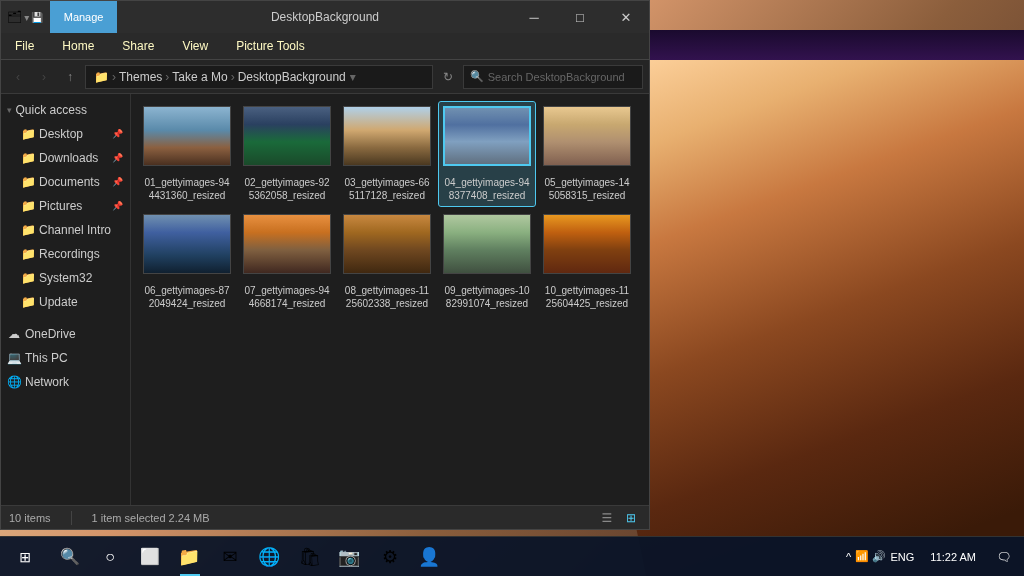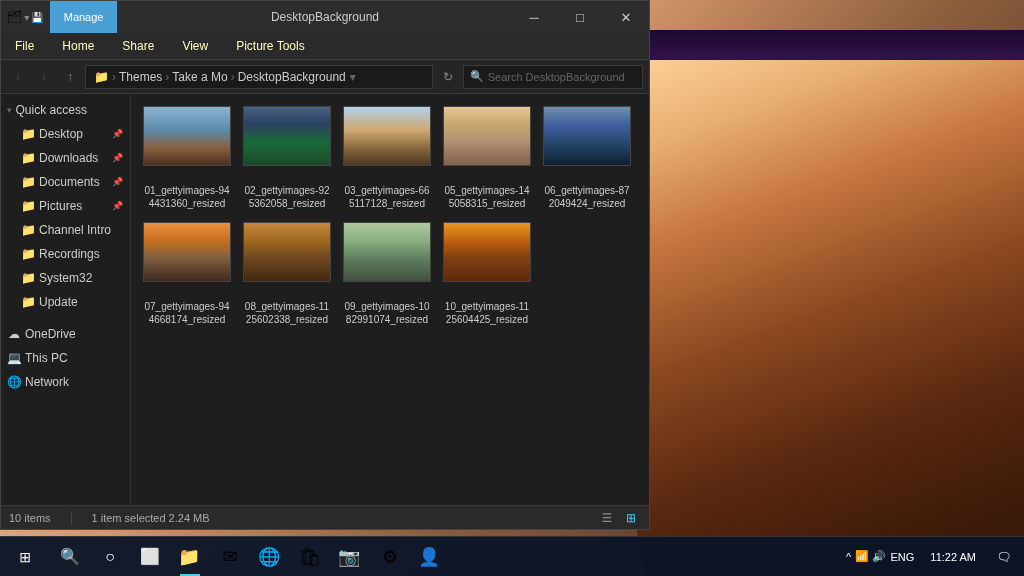--- a/index.html
+++ b/index.html
@@ -306,21 +306,21 @@
       height: 60px;
       border: 1px solid #444;
       overflow: hidden;
       position: relative;
       background: #333;
     }
     .file-name {
       font-size: 10px;
       color: #ccc;
       text-align: center;
-      margin-top: 18px;
+      margin-top: 10px;
       word-break: break-all;
       line-height: 1.3;
     }
 
     
     .thumb-1 { background: linear-gradient(180deg, #8cb4d0 0%, #5a8aaa 40%, #8b6040 70%, #4a3020 100%); }
     .thumb-2 { background: linear-gradient(180deg, #4a6080 0%, #2a4060 30%, #1a6a3a 60%, #1a4a2a 100%); }
     .thumb-3 { background: linear-gradient(180deg, #b0d0e8 0%, #d0a870 40%, #8a6a40 70%, #4a3820 100%); }
     .thumb-4 { background: linear-gradient(180deg, #7090b0 0%, #5070a0 30%, #80a0c0 60%, #607080 100%); border: 2px solid #4ec9f0 !important; }
     .thumb-5 { background: linear-gradient(180deg, #e8c890 0%, #c8a870 30%, #b09070 60%, #806050 100%); }
@@ -493,20 +493,24 @@
           <div class="file-name">01_gettyimages-944431360_resized</div>
         </div>
         <div class="file-item">
           <div class="file-thumbnail thumb-2"></div>
           <div class="file-name">02_gettyimages-925362058_resized</div>
         </div>
         <div class="file-item">
           <div class="file-thumbnail thumb-3"></div>
           <div class="file-name">03_gettyimages-665117128_resized</div>
         </div>
+        <div class="file-item selected">
+          <div class="file-thumbnail thumb-4"></div>
+          <div class="file-name">04_gettyimages-948377408_resized</div>
+        </div>
         <div class="file-item">
           <div class="file-thumbnail thumb-5"></div>
           <div class="file-name">05_gettyimages-145058315_resized</div>
         </div>
         <div class="file-item">
           <div class="file-thumbnail thumb-6"></div>
           <div class="file-name">06_gettyimages-872049424_resized</div>
         </div>
         <div class="file-item">
           <div class="file-thumbnail thumb-7"></div>

